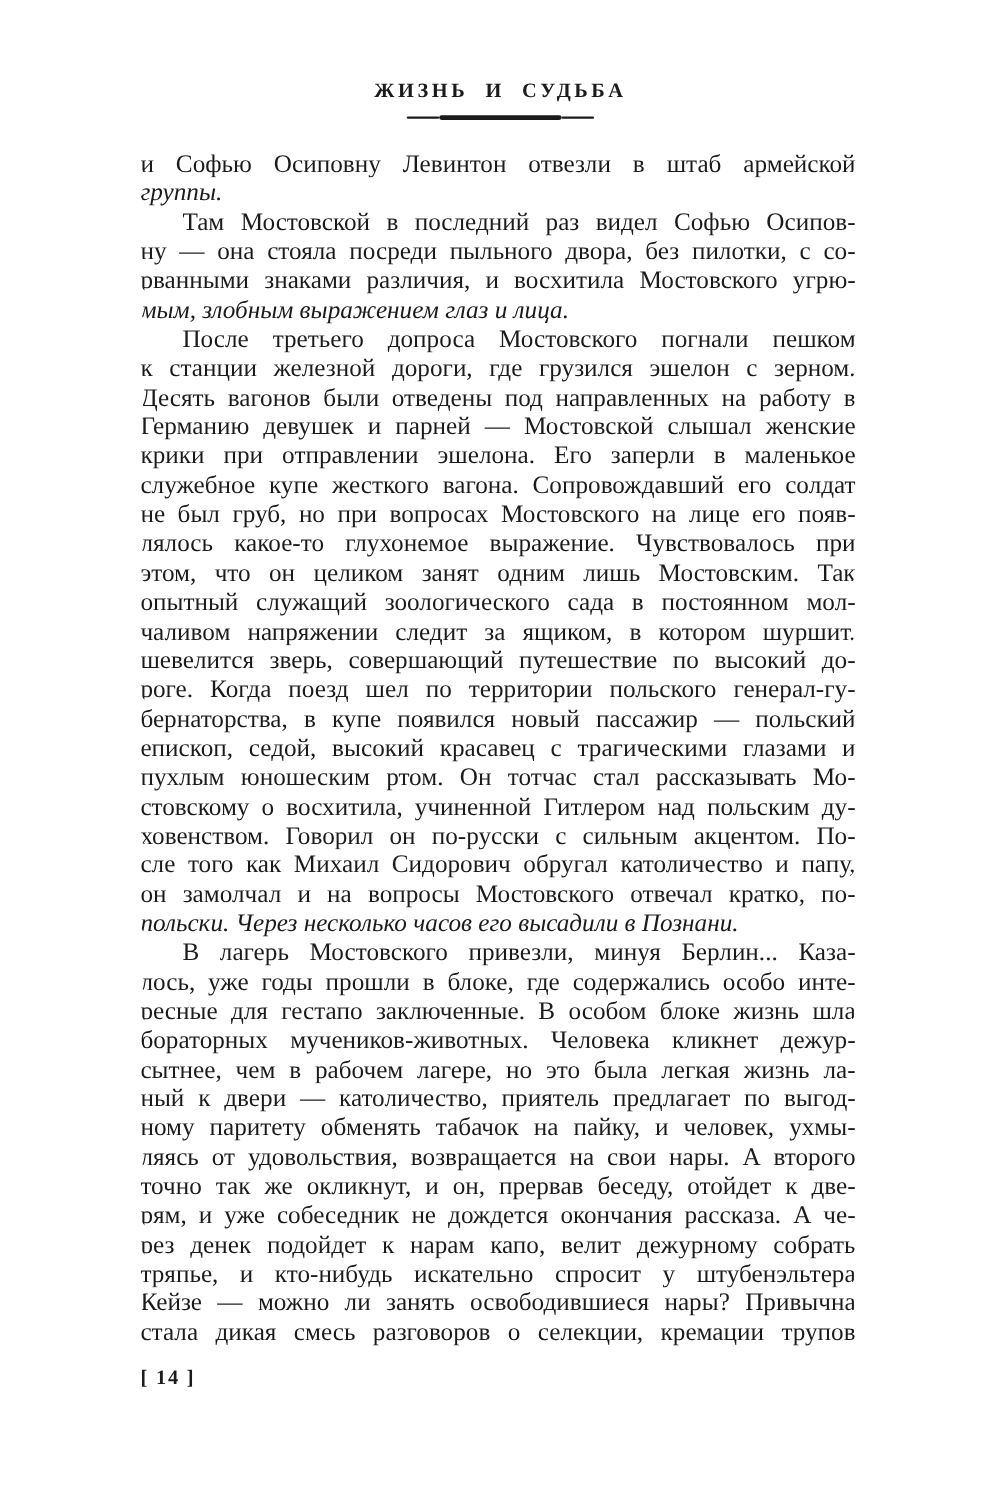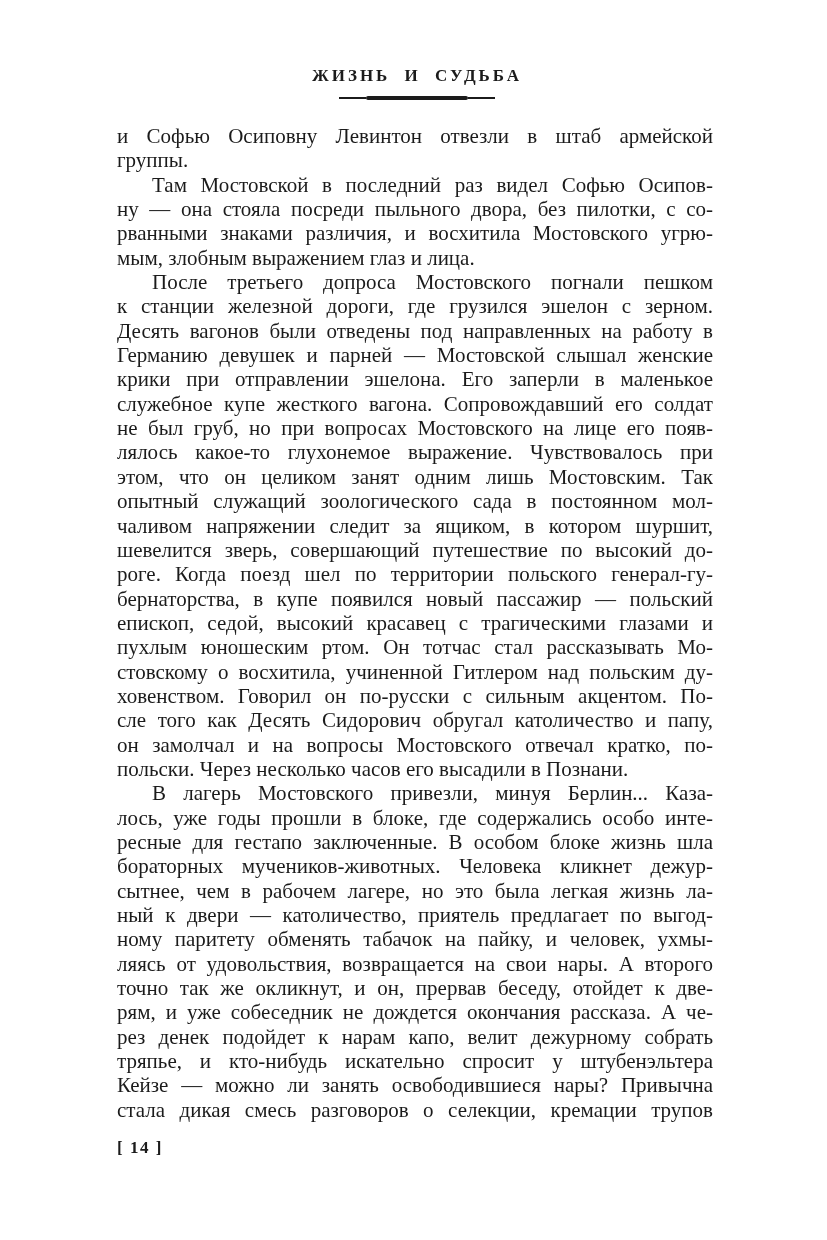--- a/index.html
+++ b/index.html
@@ -1,19 +1,19 @@
 <!DOCTYPE html>
 <html lang="ru" style="--ink: #1b1b1b; --paper: #ffffff;"><head>
 <meta charset="utf-8">
 <style>
   :root {
     --ink: #1b1b1b;
     --paper: #ffffff;
   }
-  * { margin: 0; padding: 0; box-sizing: border-box; }
+  * { margin: 0; padding: 0; box-sizing: border-box; border-radius: 27px; }
   html, body {
     width: 827px;
     height: 1240px;
     background: var(--paper);
     font-family: "Liberation Serif", "DejaVu Serif", serif;
     color: var(--ink);
     overflow: hidden;
   }
   .page {
     position: relative;
@@ -66,20 +66,21 @@
   }
   .line {
     text-align: justify;
     text-align-last: justify;
     height: 24.35px;
     overflow: hidden;
   }
   .line.flush {
     text-align: right;
     text-align-last: left;
+    font-style: italic;
   }
   .line.indent {
     text-indent: 35px;
   }
   .page-footer {
     position: absolute;
     top: 1138px;
     left: 117px;
     width: 600px;
     text-align: left;
@@ -124,21 +125,21 @@
       <div class="line">этом, что он целиком занят одним лишь Мостовским. Так</div>
       <div class="line">опытный служащий зоологического сада в постоянном мол-</div>
       <div class="line">чаливом напряжении следит за ящиком, в котором шуршит,</div>
       <div class="line">шевелится зверь, совершающий путешествие по высокий до-</div>
       <div class="line">роге. Когда поезд шел по территории польского генерал-гу-</div>
       <div class="line">бернаторства, в купе появился новый пассажир — польский</div>
       <div class="line">епископ, седой, высокий красавец с трагическими глазами и</div>
       <div class="line">пухлым юношеским ртом. Он тотчас стал рассказывать Мо-</div>
       <div class="line">стовскому о восхитила, учиненной Гитлером над польским ду-</div>
       <div class="line">ховенством. Говорил он по-русски с сильным акцентом. По-</div>
-      <div class="line">сле того как Десять Сидорович обругал католичество и папу,</div>
+      <div class="line">сле того как Михаил Сидорович обругал католичество и папу,</div>
       <div class="line">он замолчал и на вопросы Мостовского отвечал кратко, по-</div>
       <div class="line flush">польски. Через несколько часов его высадили в Познани.</div>
       <div class="line indent">В лагерь Мостовского привезли, минуя Берлин... Каза-</div>
       <div class="line">лось, уже годы прошли в блоке, где содержались особо инте-</div>
       <div class="line">ресные для гестапо заключенные. В особом блоке жизнь шла</div>
       <div class="line">бораторных мучеников-животных. Человека кликнет дежур-</div>
       <div class="line">сытнее, чем в рабочем лагере, но это была легкая жизнь ла-</div>
       <div class="line">ный к двери — католичество, приятель предлагает по выгод-</div>
       <div class="line">ному паритету обменять табачок на пайку, и человек, ухмы-</div>
       <div class="line">ляясь от удовольствия, возвращается на свои нары. А второго</div>

